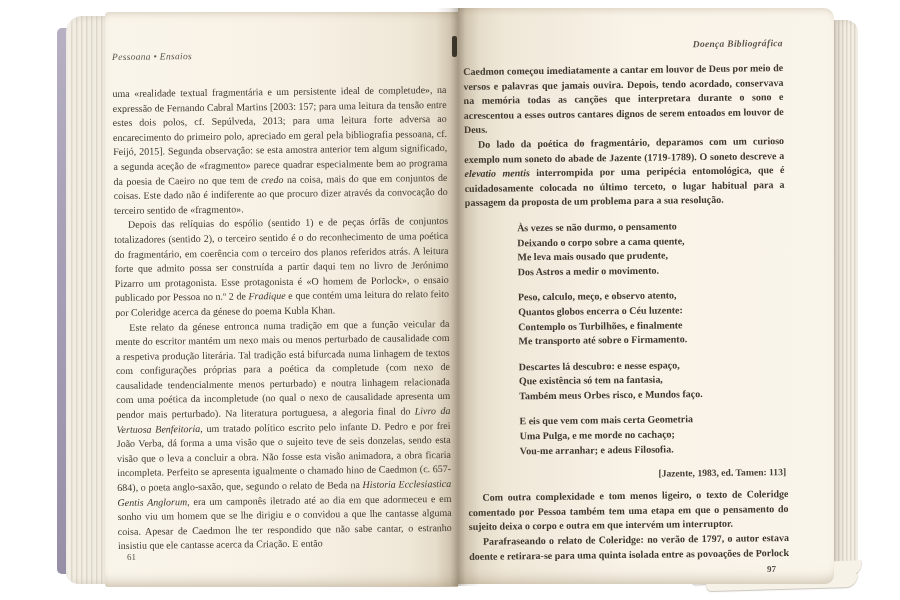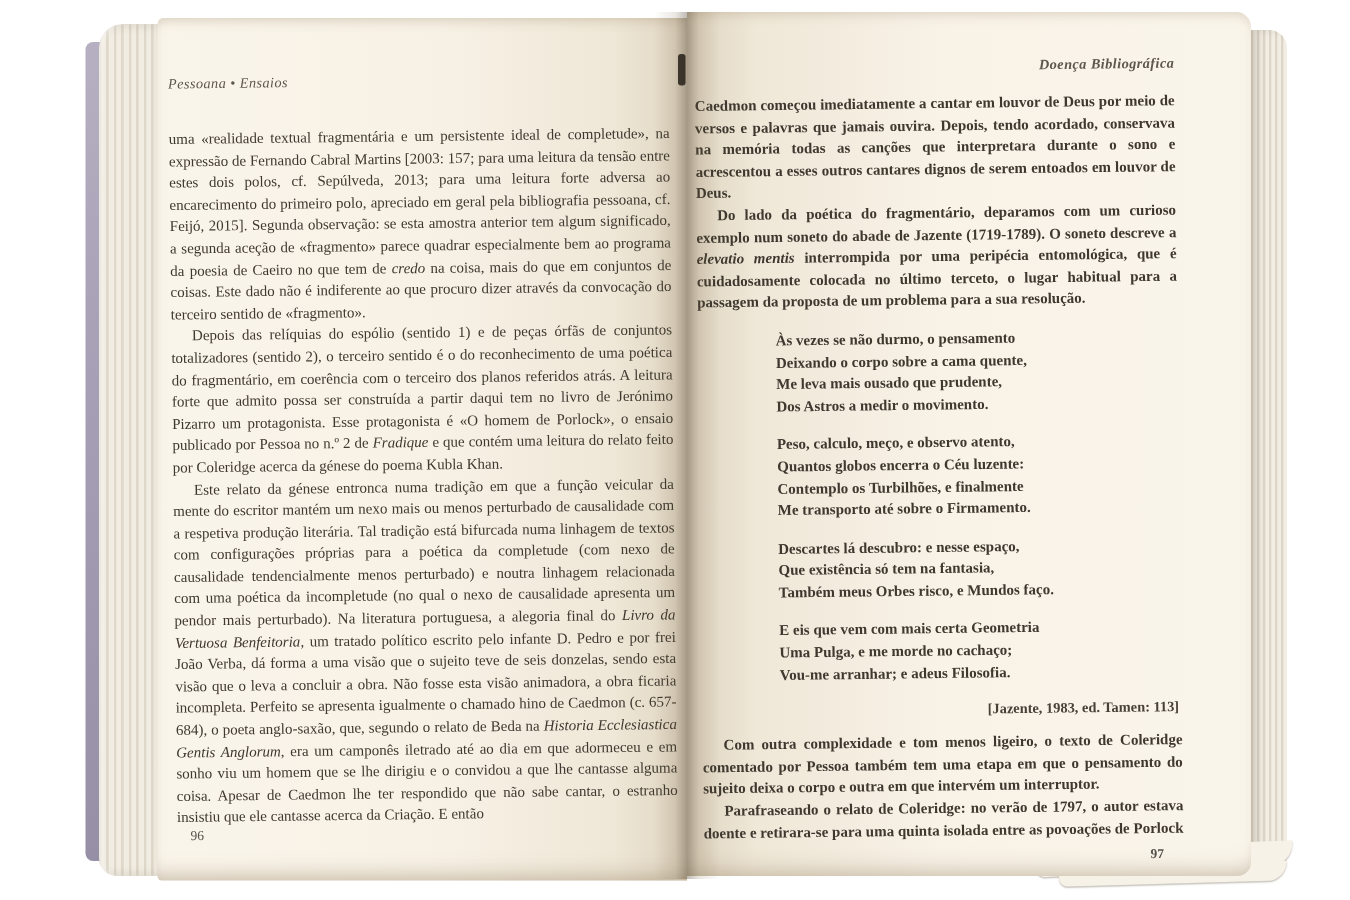--- a/index.html
+++ b/index.html
@@ -81,21 +81,21 @@
 
   <div class="page page-left">
     <div class="lp-inner">
       <div class="running-header">Pessoana • Ensaios</div>
       <div class="body-text lp-body">
           <p class=""><span>uma «realidade textual fragmentária e um persistente ideal de completude», na expressão de Fernando Cabral Martins [2003: 157; para uma leitura da tensão entre estes dois polos, cf. Sepúlveda, 2013; para uma leitura forte adversa ao encarecimento do primeiro polo, apreciado em geral pela bibliografia pessoana, cf. Feijó, 2015]. Segunda observação: se esta amostra anterior tem algum significado, a segunda aceção de «fragmento» parece quadrar especialmente bem ao programa da poesia de Caeiro no que tem de </span><i>credo</i><span> na coisa, mais do que em conjuntos de coisas. Este dado não é indiferente ao que procuro dizer através da convocação do terceiro sentido de «fragmento».</span></p>
           <p class="indent"><span>Depois das relíquias do espólio (sentido 1) e de peças órfãs de conjuntos totalizadores (sentido 2), o terceiro sentido é o do reconhecimento de uma poética do fragmentário, em coerência com o terceiro dos planos referidos atrás. A leitura forte que admito possa ser construída a partir daqui tem no livro de Jerónimo Pizarro um protagonista. Esse protagonista é «O homem de Porlock», o ensaio publicado por Pessoa no n.º 2 de </span><i>Fradique</i><span> e que contém uma leitura do relato feito por Coleridge acerca da génese do poema Kubla Khan.</span></p>
           <p class="indent"><span>Este relato da génese entronca numa tradição em que a função veicular da mente do escritor mantém um nexo mais ou menos perturbado de causalidade com a respetiva produção literária. Tal tradição está bifurcada numa linhagem de textos com configurações próprias para a poética da completude (com nexo de causalidade tendencialmente menos perturbado) e noutra linhagem relacionada com uma poética da incompletude (no qual o nexo de causalidade apresenta um pendor mais perturbado). Na literatura portuguesa, a alegoria final do </span><i>Livro da Vertuosa Benfeitoria</i><span>, um tratado político escrito pelo infante D. Pedro e por frei João Verba, dá forma a uma visão que o sujeito teve de seis donzelas, sendo esta visão que o leva a concluir a obra. Não fosse esta visão animadora, a obra ficaria incompleta. Perfeito se apresenta igualmente o chamado hino de Caedmon (c. 657-684), o poeta anglo-saxão, que, segundo o relato de Beda na </span><i>Historia Ecclesiastica Gentis Anglorum</i><span>, era um camponês iletrado até ao dia em que adormeceu e em sonho viu um homem que se lhe dirigiu e o convidou a que lhe cantasse alguma coisa. Apesar de Caedmon lhe ter respondido que não sabe cantar, o estranho insistiu que ele cantasse acerca da Criação. E então</span></p>
         </div>
     </div>
-    <div class="page-number pn-left">96</div>
+    <div class="page-number pn-left">61</div>
   </div>
 
   <div class="page page-right">
     <div class="rp-inner">
       <div class="running-header right">Doença Bibliográfica</div>
       <div class="body-text rp-body-top">
           <p class=""><span>Caedmon começou imediatamente a cantar em louvor de Deus por meio de versos e palavras que jamais ouvira. Depois, tendo acordado, conservava na memória todas as canções que interpretara durante o sono e acrescentou a esses outros cantares dignos de serem entoados em louvor de Deus.</span></p>
           <p class="indent"><span>Do lado da poética do fragmentário, deparamos com um curioso exemplo num soneto do abade de Jazente (1719-1789). O soneto descreve a </span><i>elevatio mentis</i><span> interrompida por uma peripécia entomológica, que é cuidadosamente colocada no último terceto, o lugar habitual para a passagem da proposta de um problema para a sua resolução.</span></p>
         </div>
       <div class="poem">

